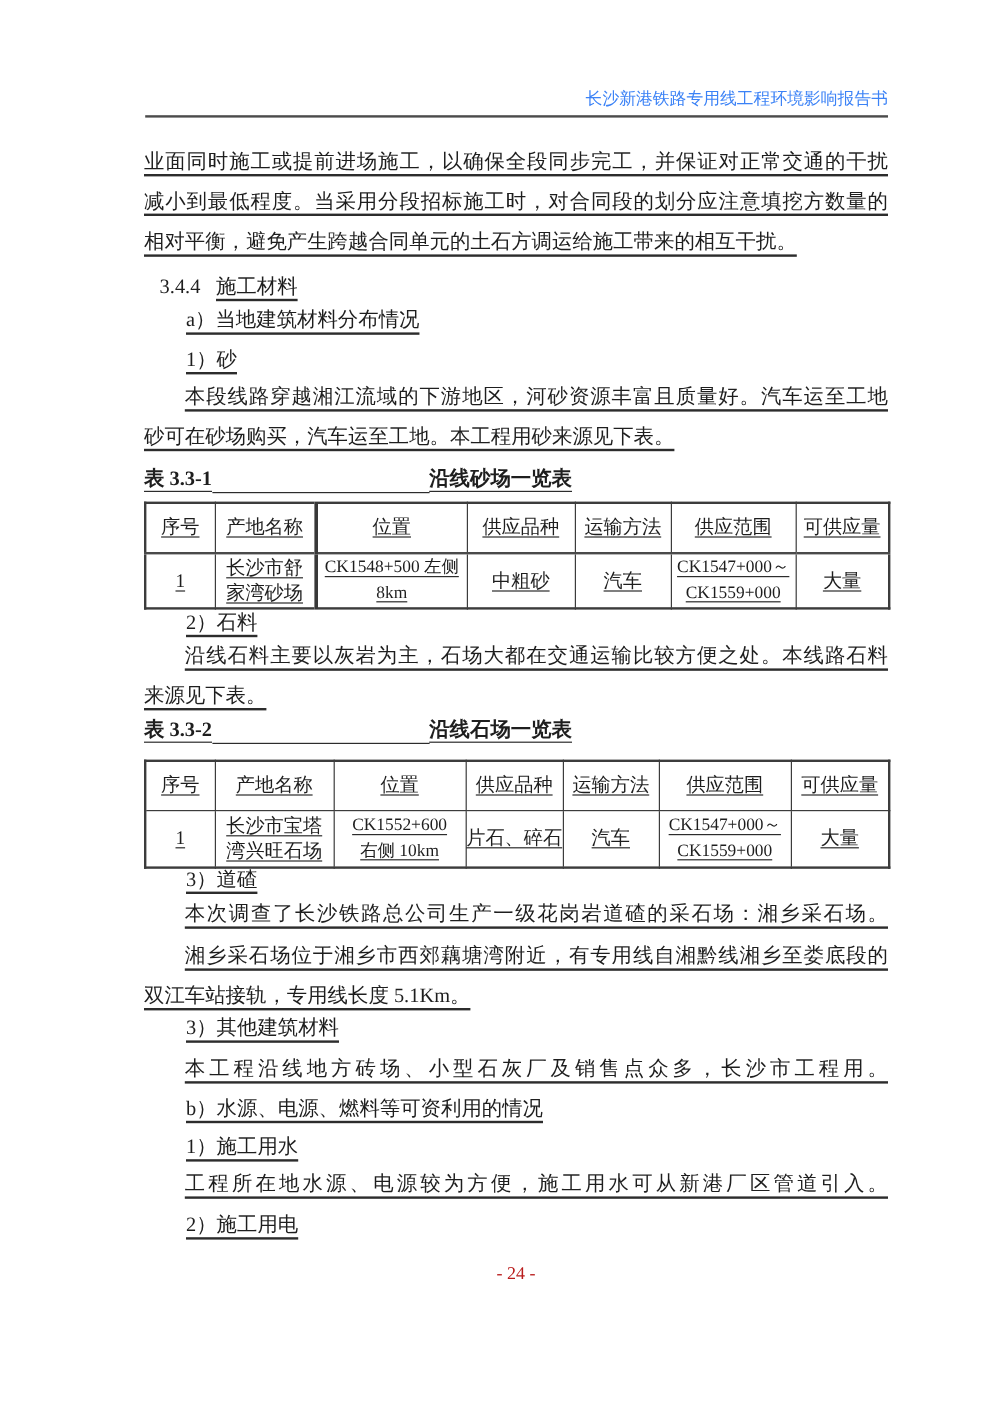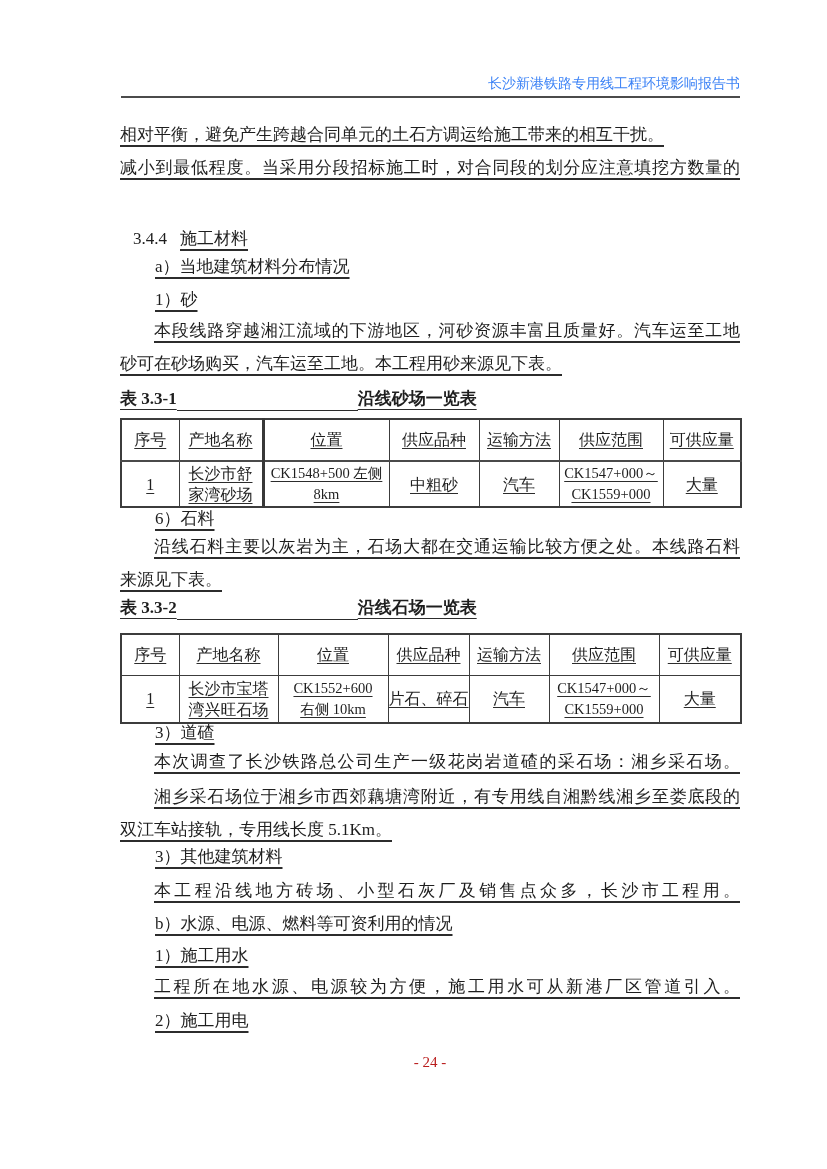--- a/index.html
+++ b/index.html
@@ -45,22 +45,23 @@
 </style>
 </head>
 <body>
 
 <div class="page">
 
   <div class="hdr">长沙新港铁路专用线工程环境影响报告书</div>
   <div class="hdr-rule"></div>
 
   <div class="para" style="top:118px">
+    <div class="bl stretch u">业面同时施工或提前进场施工，以确保全段同步完工，并保证对正常交通的干扰</div>
+    <div class="bl stretch u">减小到最低程度。当采用分段招标施工时，对合同段的划分应注意填挖方数量的</div>
     <div class="bl u">相对平衡，避免产生跨越合同单元的土石方调运给施工带来的相互干扰。</div>
-    <div class="bl stretch u">减小到最低程度。当采用分段招标施工时，对合同段的划分应注意填挖方数量的</div>
   </div>
 
   <div class="h344" style="top:222px">
     <span class="num">3.4.4</span><span class="u">施工材料</span>
   </div>
 
   <div class="sub u" style="top:250px">a）当地建筑材料分布情况</div>
   <div class="sub u" style="top:283px">1）砂</div>
 
   <div class="para" style="top:314px">
@@ -116,21 +117,21 @@
         <span class="cl u numtxt">CK1547+000～</span>
         <span class="cl u numtxt">CK1559+000</span>
       </td>
       <td>
             <span class="cl u">大量</span>
           </td>
     </tr>
   </tbody>
     </table>
 
-  <div class="sub u" style="top:502px">6）石料</div>
+  <div class="sub u" style="top:502px">2）石料</div>
 
   <div class="para" style="top:530px">
     <div class="bl stretch ind u">沿线石料主要以灰岩为主，石场大都在交通运输比较方便之处。本线路石料</div>
     <div class="bl u">来源见下表。</div>
   </div>
 
   <div class="caption" style="top:595px">
     <span class="cap-label">表 3.3-2</span>
     <span class="cap-gap"></span>
     <span class="cap-title">沿线石场一览表</span>

